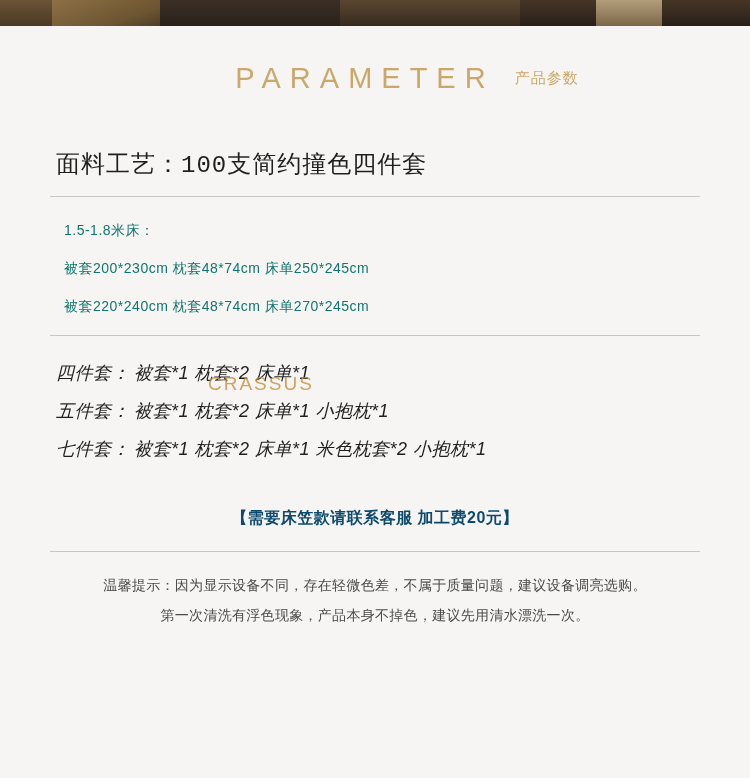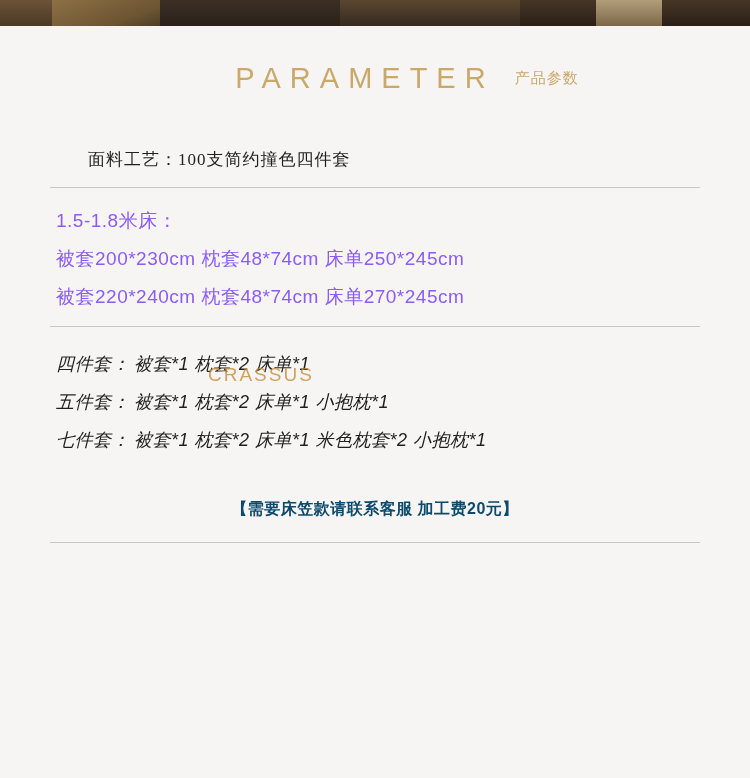--- a/index.html
+++ b/index.html
@@ -107,36 +107,36 @@
     width: 650px;
   }
 
   .hr {
     height: 1px;
     background: #c9c7c3;
     width: 650px;
   }
 
   .row-title {
-    font-size: 17px;
+    font-size: 24px;
     letter-spacing: 1px;
     padding: 18px 0 16px 6px;
     color: #1f1f1f;
-    font-family: Liberation Serif, serif;
-    margin-left: 32px;
+    font-family: Liberation Mono, monospace;
   }
 
   .block-sizes {
     padding: 14px 0 10px 6px;
   }
   .size-line {
-    font-size: 19px;
+    font-size: 14px;
     letter-spacing: 0.5px;
     line-height: 38px;
-    color: #8b5cf6;
+    color: #0f766e;
+    margin-left: 8px;
   }
 
   .block-sets {
     padding: 18px 0 16px 6px;
     position: relative;
   }
   .set-line {
     font-size: 18px;
     line-height: 38px;
     letter-spacing: 0.5px;
@@ -235,15 +235,19 @@
 
       <div class="watermark">
         <span class="wm-en">CRASSUS</span>
       </div>
     </div>
 
     <div class="notice">【需要床笠款请联系客服 加工费20元】</div>
 
     <div class="hr"></div>
 
+    <div class="tips">
+      <div class="tip-line">温馨提示：因为显示设备不同，存在轻微色差，不属于质量问题，建议设备调亮选购。</div>
+      <div class="tip-line">第一次清洗有浮色现象，产品本身不掉色，建议先用清水漂洗一次。</div>
+    </div>
 
   </div>
 </div>
 
 </body></html>

